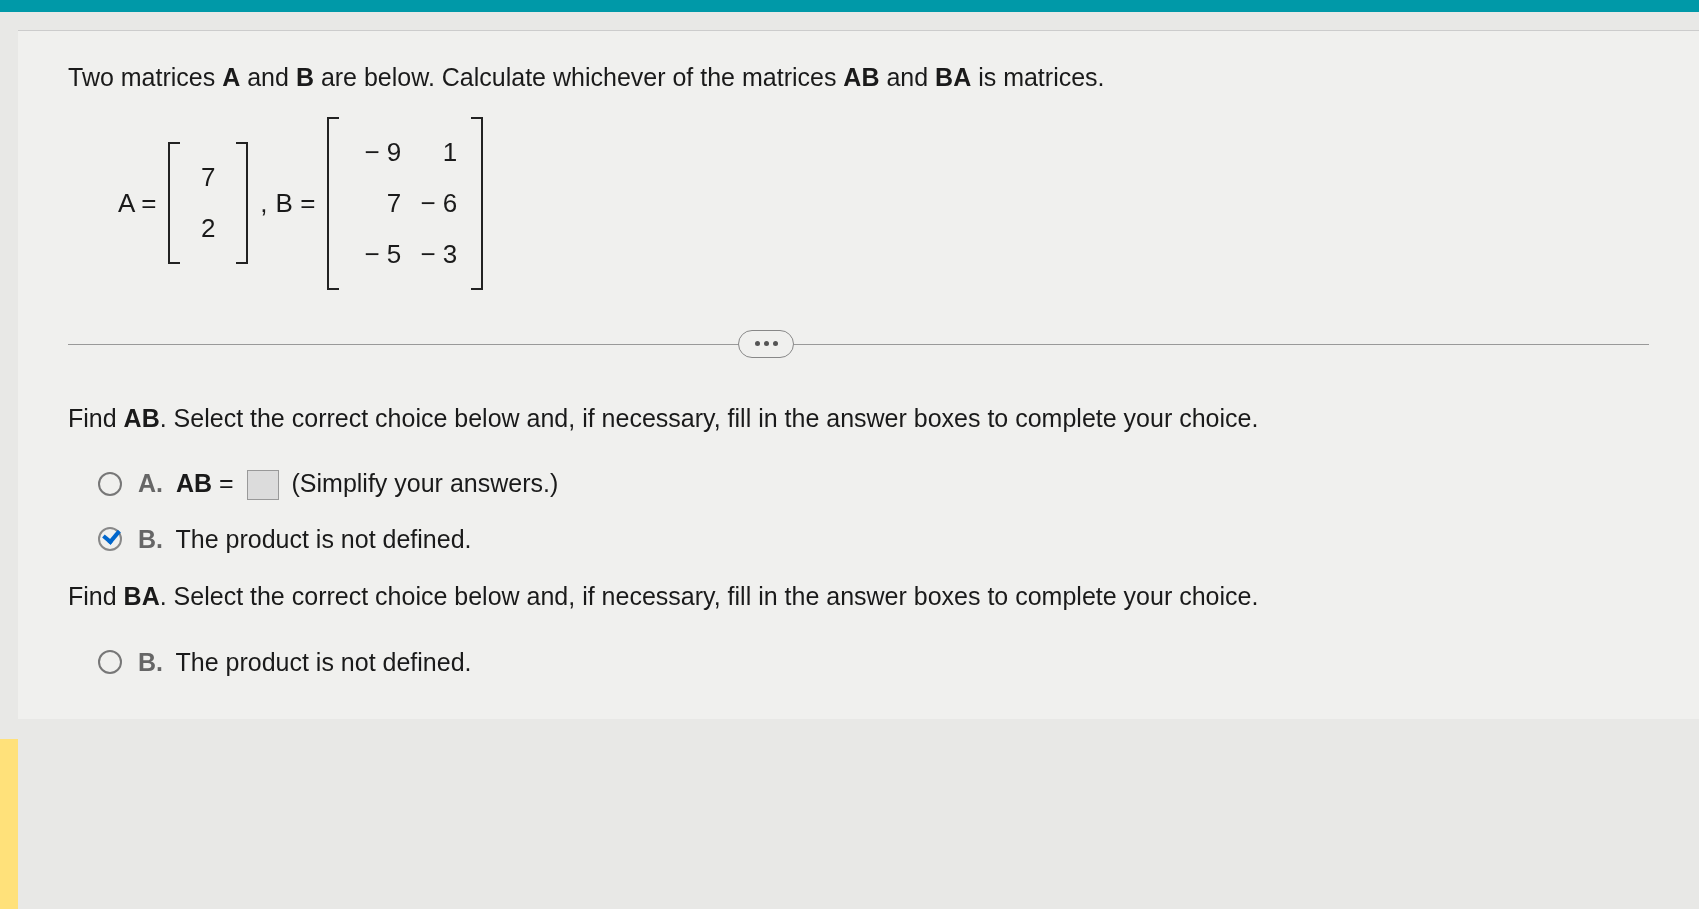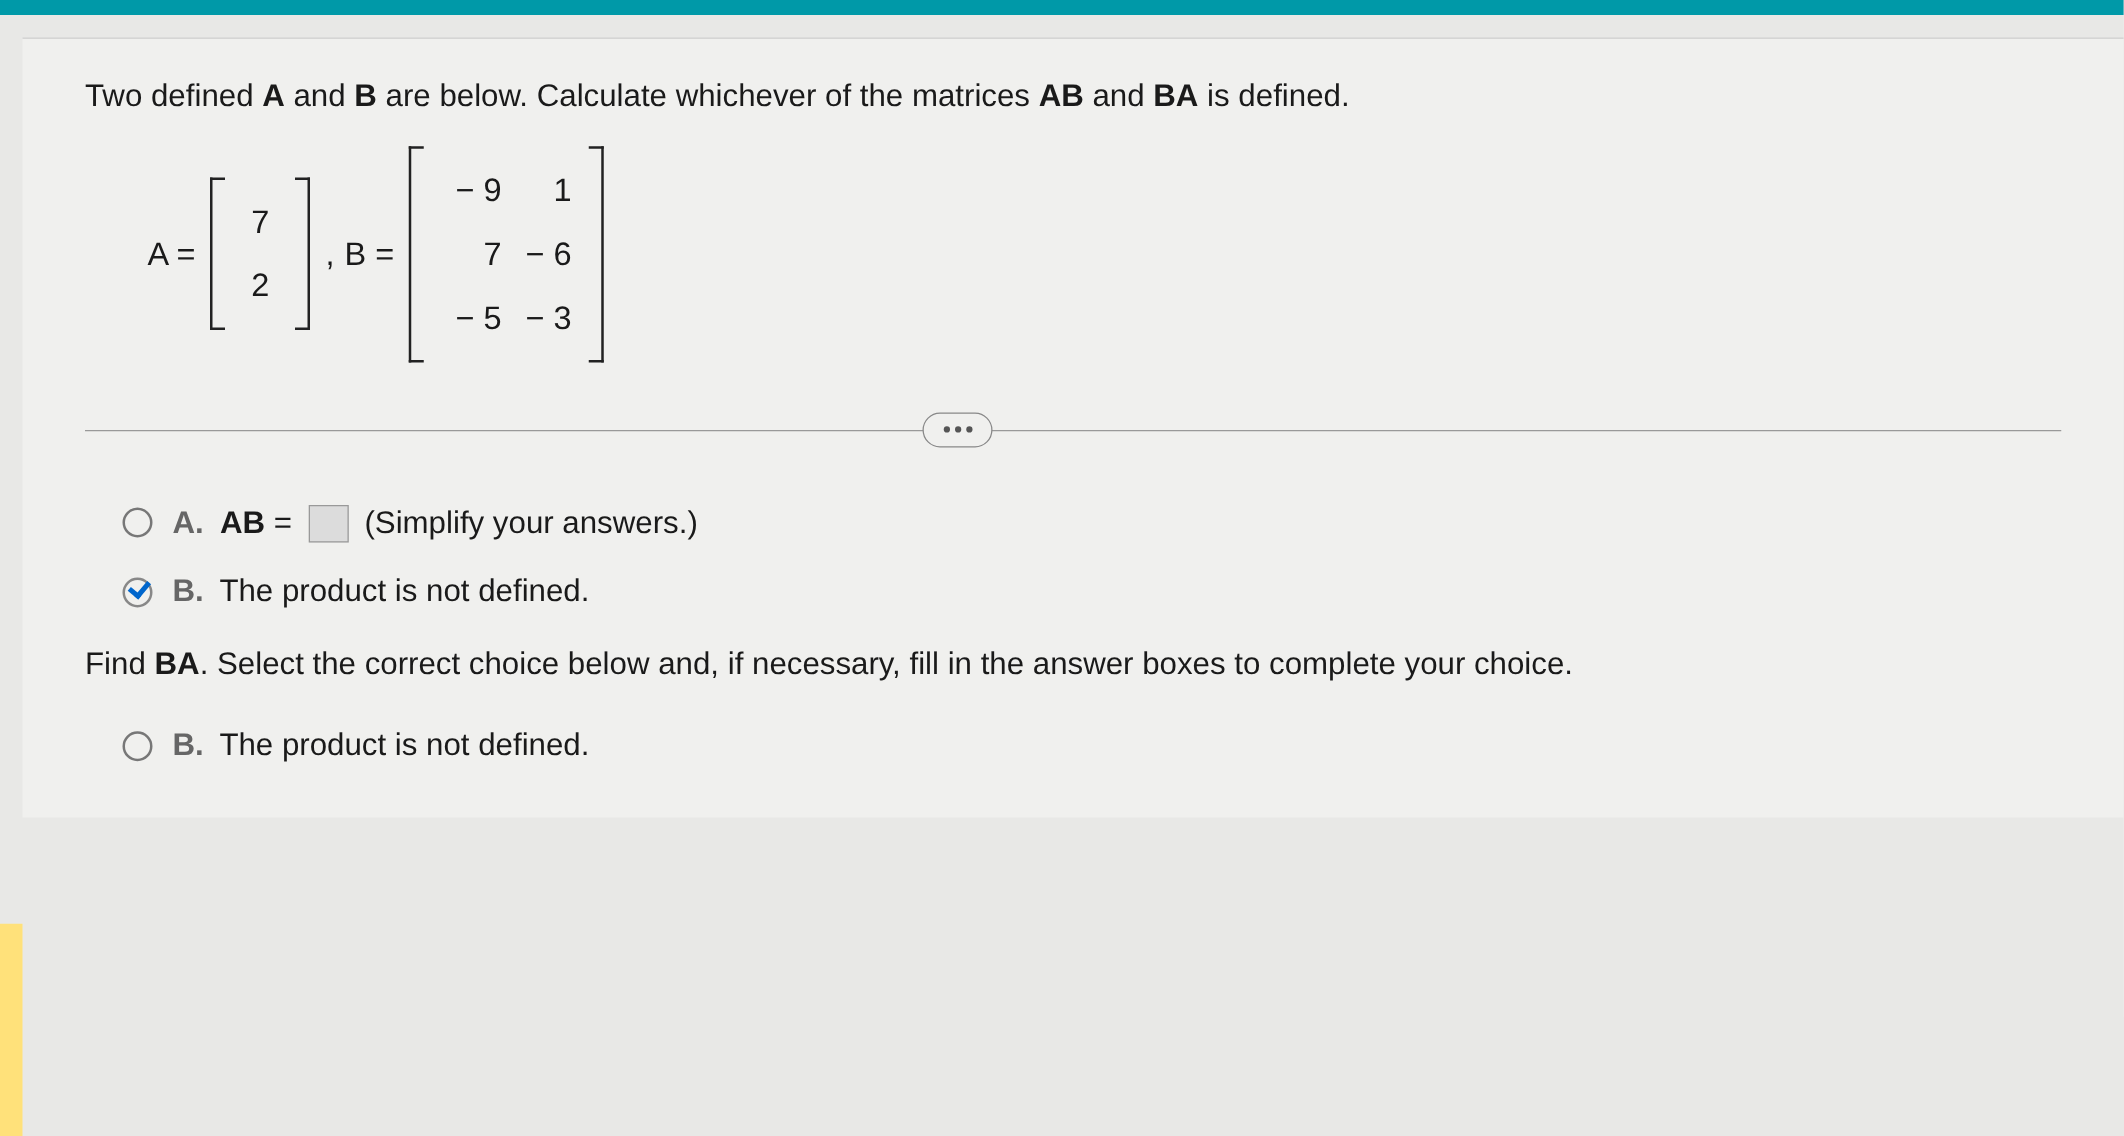--- a/index.html
+++ b/index.html
@@ -138,21 +138,21 @@
 </style>
 </head>
 <body>
 
 <div class="top-bar"></div>
 <div class="yellow-strip"></div>
 
 <div class="page">
 
   <div class="question-text">
-    <span>Two defined </span><span class="bold">A</span><span> and </span><span class="bold">B</span><span> are below. Calculate whichever of the matrices </span><span class="bold">AB</span><span> and </span><span class="bold">BA</span><span> is defined.</span>
+    <span>Two matrices </span><span class="bold">A</span><span> and </span><span class="bold">B</span><span> are below. Calculate whichever of the matrices </span><span class="bold">AB</span><span> and </span><span class="bold">BA</span><span> is matrices.</span>
   </div>
 
   <div class="matrix-row">
     <span>A =</span>
     <span class="matrix small">
       <span class="bracket left"></span>
       <span class="matrix-body">
         <span class="mrow">
             <span class="mcell">7</span>
           </span>
@@ -186,20 +186,23 @@
 
   <div class="hr-wrap">
     <div class="hr-line"></div>
     <div class="ellipsis-btn">
       <span></span>
       <span></span>
       <span></span>
     </div>
   </div>
 
+  <div class="sub-q">
+    <span>Find </span><span class="bold">AB</span><span>. Select the correct choice below and, if necessary, fill in the answer boxes to complete your choice.</span>
+  </div>
 
   <div class="choices">
     <div class="choice">
       <div class="radio"></div>
       <div>
         <span class="choice-label">A.</span>
         <span class="bold">AB</span><span> = </span><span class="answer-box plain"></span>
         <span>(Simplify your answers.)</span>
       </div>
     </div>

